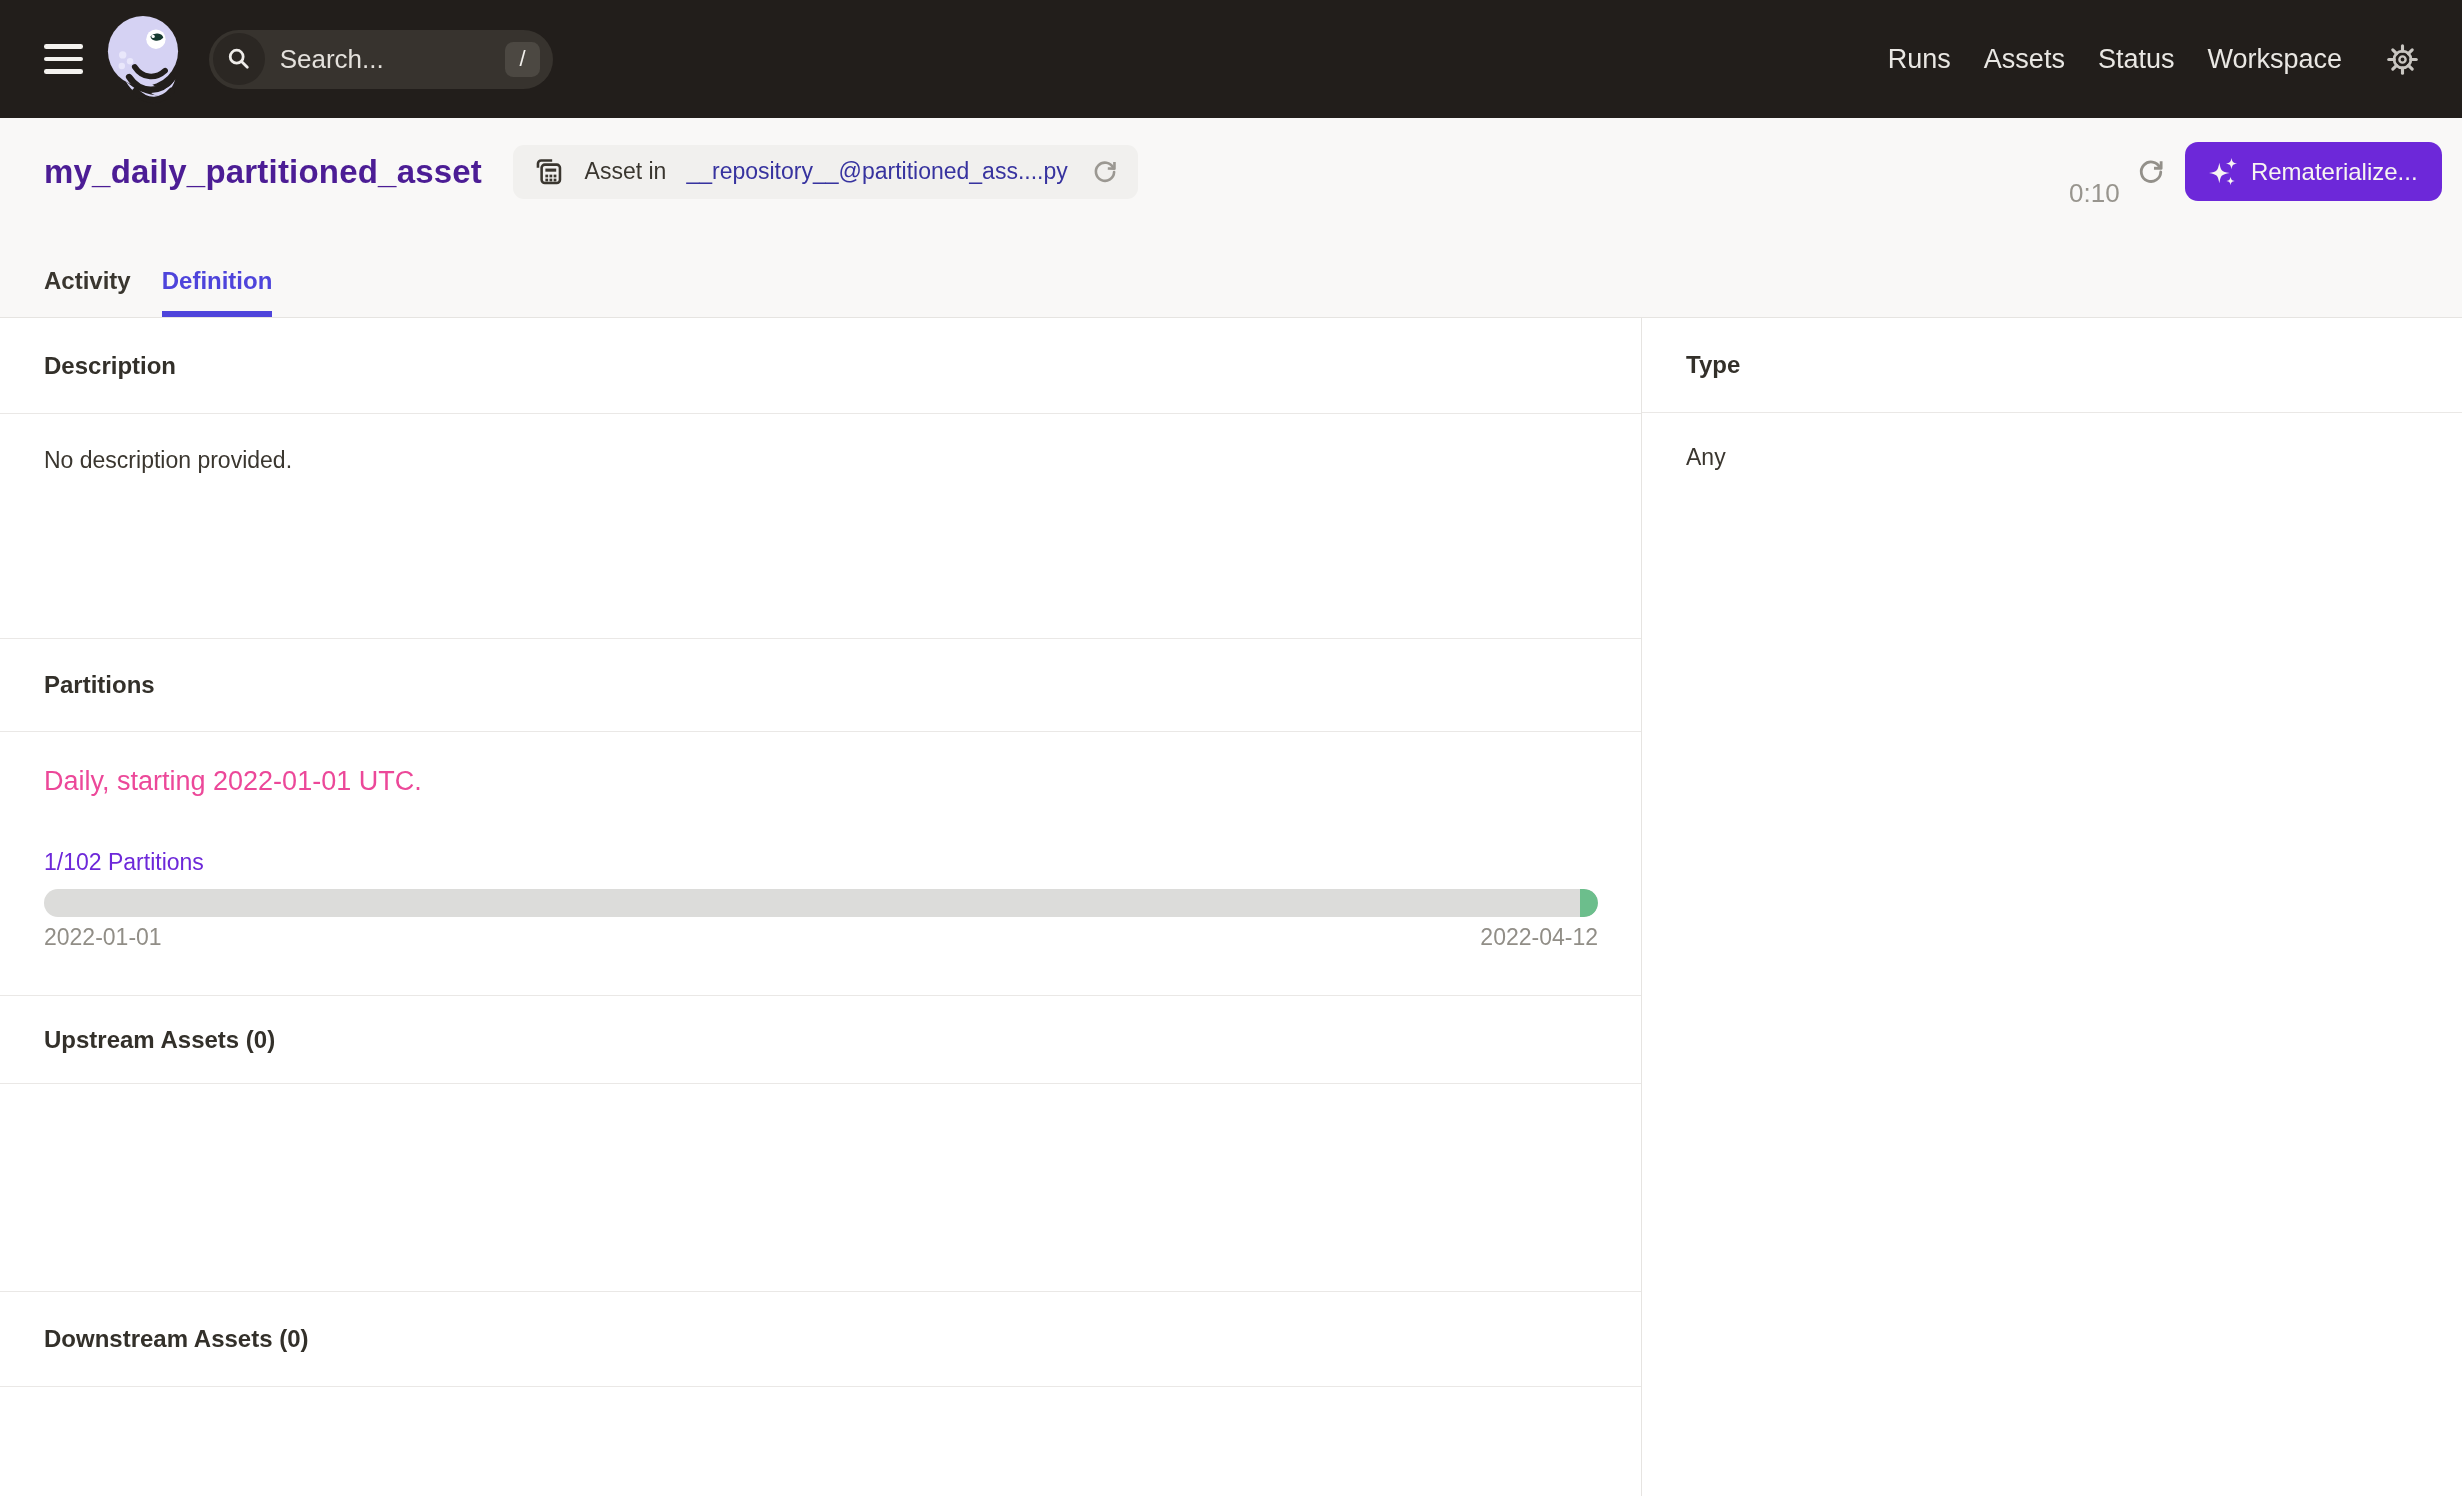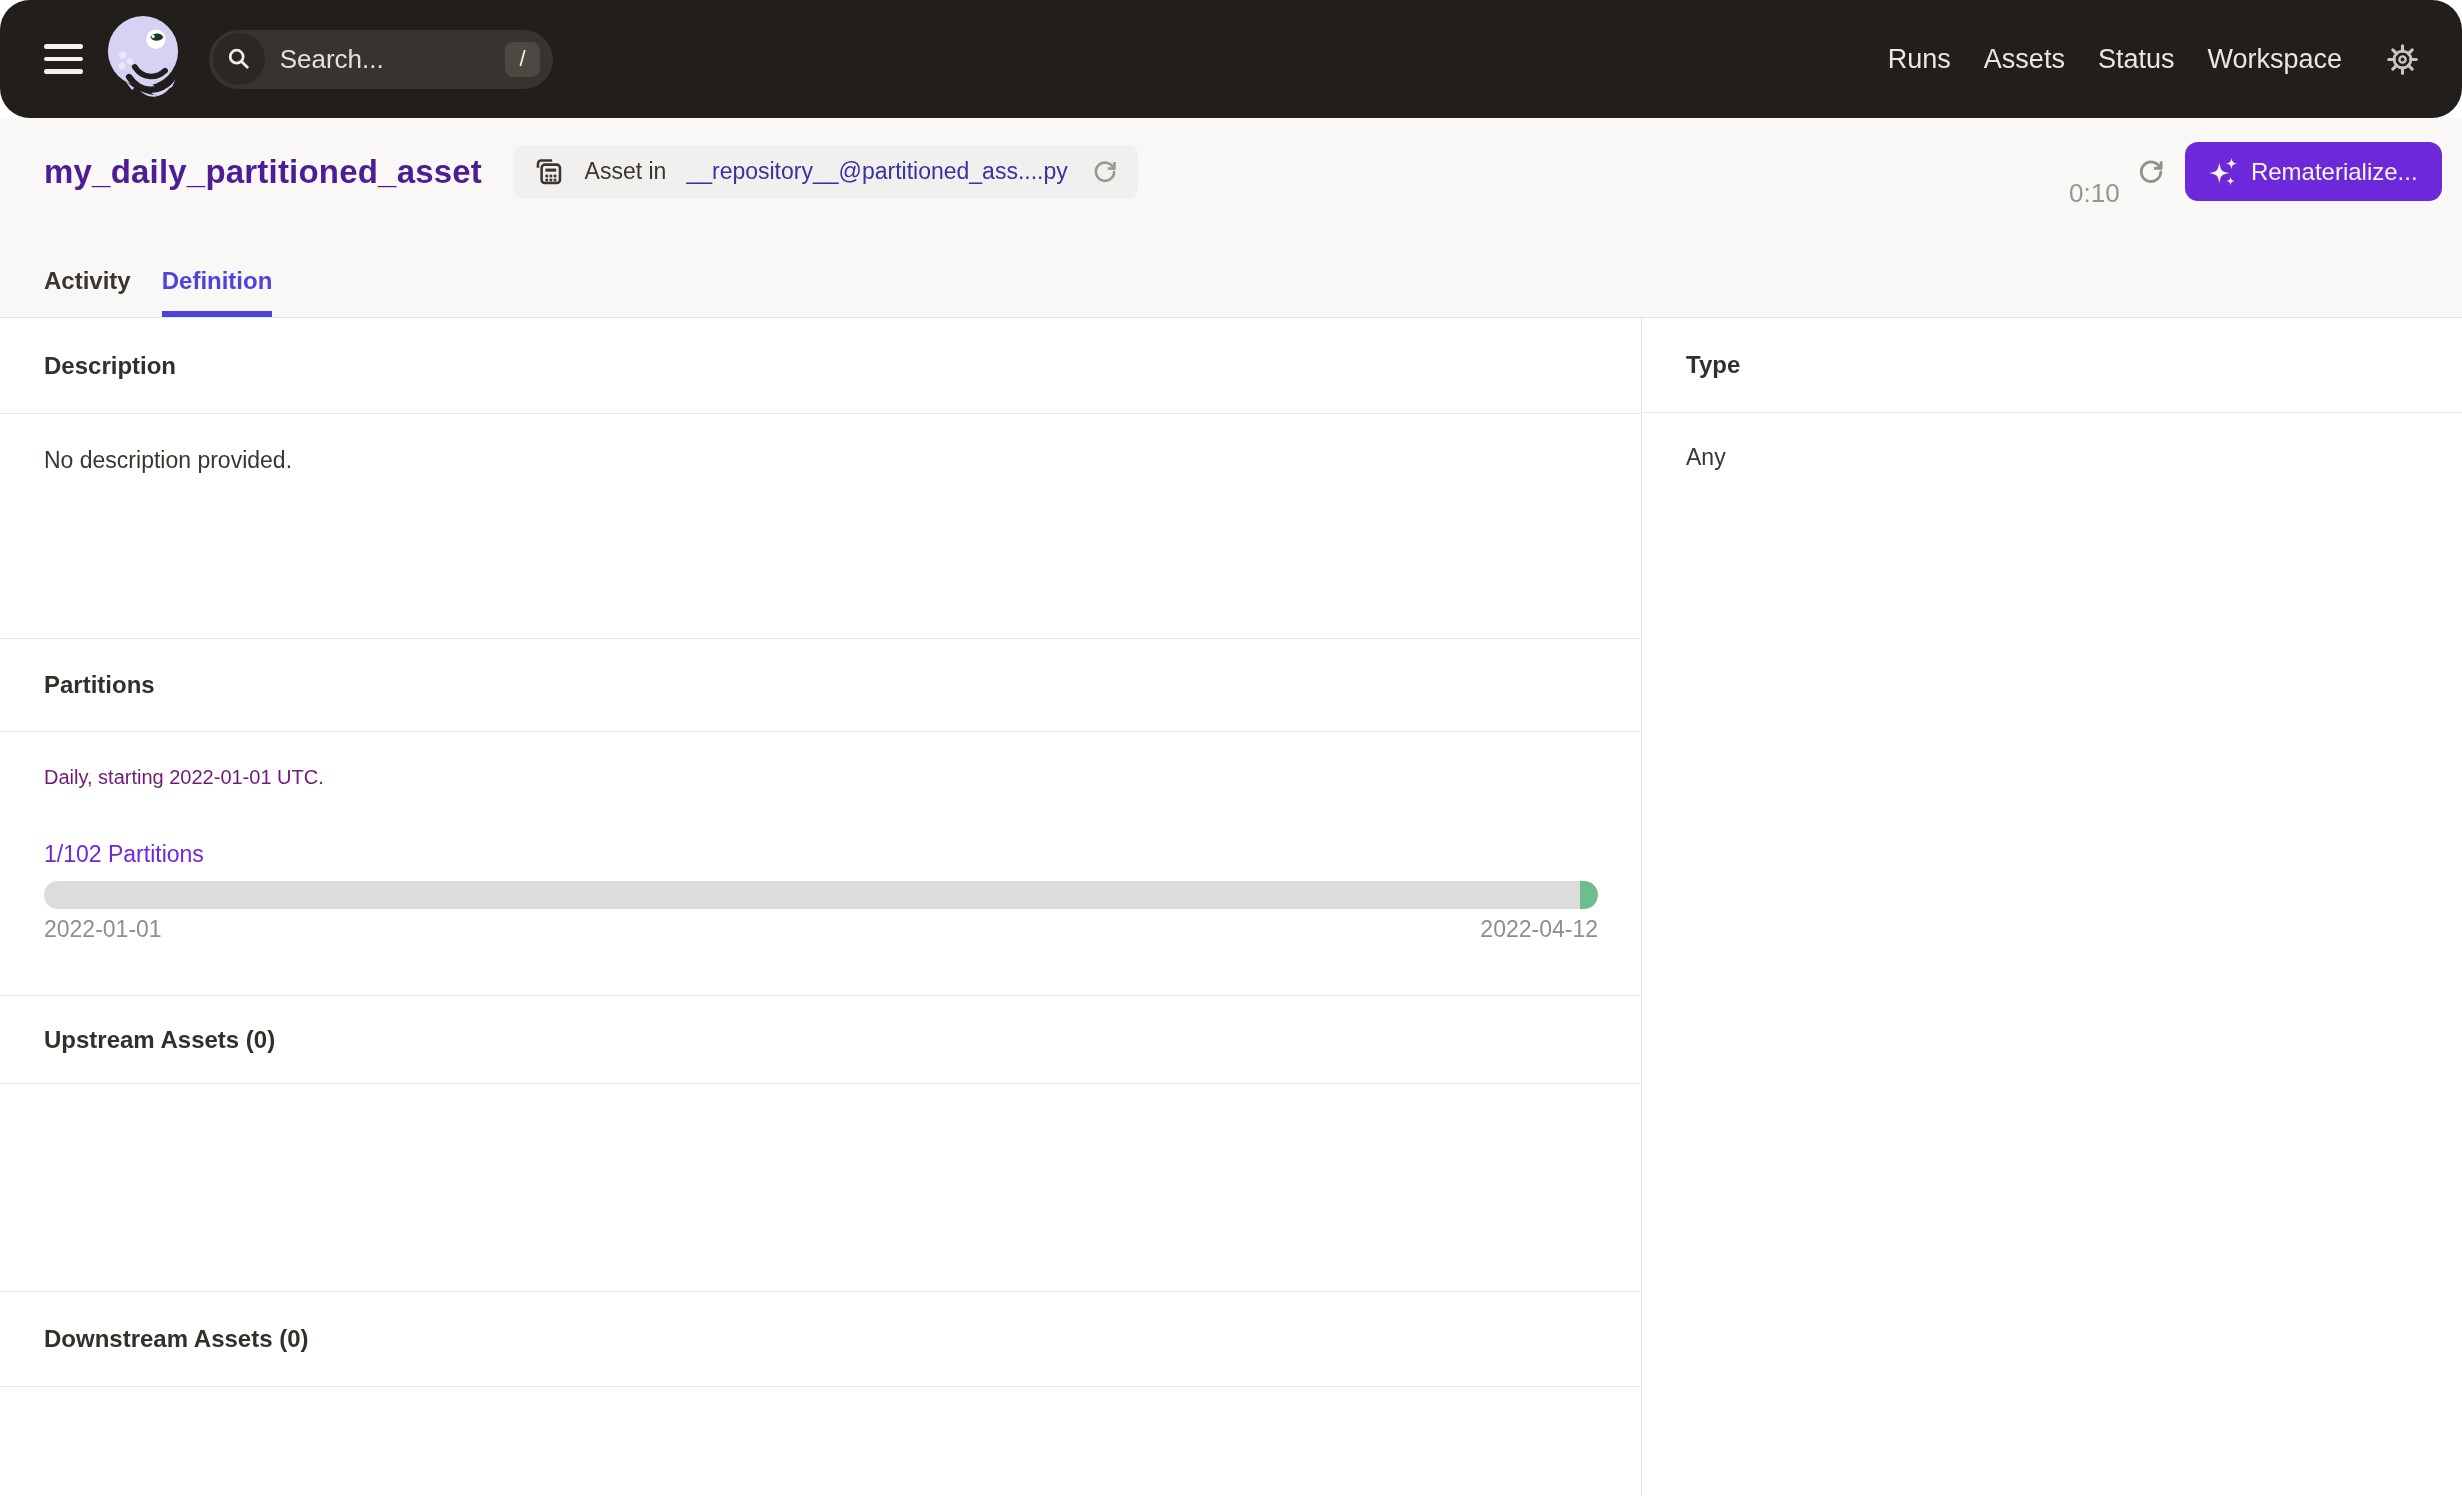--- a/index.html
+++ b/index.html
@@ -1,21 +1,21 @@
 <!DOCTYPE html>
 <html style="font-size:15px"><head>
 <meta charset="utf-8">
 <style>
   * { margin:0; padding:0; box-sizing:border-box; }
   html,body { background:#ffffff; }
   body { font-family:"Liberation Sans","DejaVu Sans",sans-serif; }
   .app { position:relative; width:2462px; height:1497px; overflow:hidden; background:#ffffff; }
 
   
-  .navbar { height:118px; background:#221E1B; display:flex; align-items:center; padding:0 43px 0 44px;border-radius:30px; }
+  .navbar { height:118px; background:#221E1B; display:flex; align-items:center; padding:0 43px 0 44px; }
   .hamburger { width:39px; height:31px; display:flex; flex-direction:column; justify-content:space-between; padding:0.9px 0; cursor:pointer; margin-right:24px; }
   .hamburger span { display:block; height:4.6px; border-radius:2.3px; background:#F4F2EF; }
   .logo { width:72px; height:91px; margin-right:30px; cursor:pointer; }
   .searchbox { width:344px; height:59px; border-radius:30px; background:#37332E; display:flex; align-items:center; padding:0 13px 0 3.7px; }
   .search-circle { width:52px; height:52px; border-radius:50%; background:#2B2723; display:flex; align-items:center; justify-content:center; flex:none; }
   .search-input { flex:1; min-width:0; margin-left:15px; background:transparent; border:none; outline:none; color:#EDEBE7; font-size:26px; font-family:inherit; }
   .search-input::placeholder { color:#E4E1DC; opacity:1; }
   .slash-key { width:35px; height:35px; border-radius:8.3px; background:#4C4842; color:#F2F0EC; font-size:22px; display:flex; align-items:center; justify-content:center; flex:none; }
   .nav-spacer { flex:1; }
   .nav-links { display:flex; align-items:center; gap:33px; }
@@ -49,21 +49,21 @@
   .h-part { height:93px; }
   .h-up { height:88px; }
   .h-down { height:95px; }
   .h-type { height:95px; }
   .row-body { border-bottom:0.9px solid #EAE8E6; }
   .desc-body { height:225px; padding-top:33px; font-size:23px; color:#3A362F; }
   .part-body { height:264px; padding-top:34px; }
   .up-body { height:208px; }
   .down-body { height:111px; border-bottom:none; }
   .type-body { padding-top:31px; font-size:23px; color:#3A362F; }
-  .schedule-text { font-size:20px; color:#701a75; }
+  .schedule-text { font-size:27px; color:#ec4899; }
   .count-label { margin-top:52px; font-size:23px; color:#6d28d9; }
   .progress-track { margin-top:13px; position:relative; height:28px; border-radius:14px; background:#DCDCDA; overflow:hidden; }
   .progress-fill { position:absolute; top:0; bottom:0; right:0; width:17.6px; background:#6CBE8C; border-radius:0 14px 14px 0; }
   .range-row { margin-top:6.5px; display:flex; justify-content:space-between; font-size:23px; color:#918E87; }
 </style>
 </head>
 <body>
 
 <div class="app">
 

